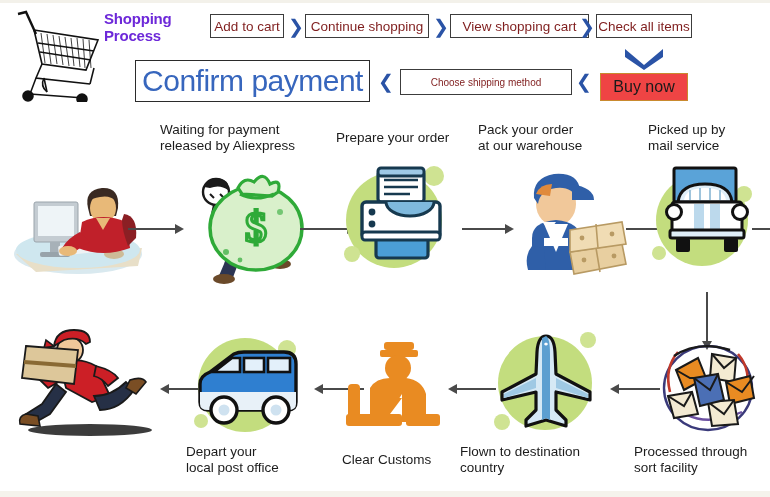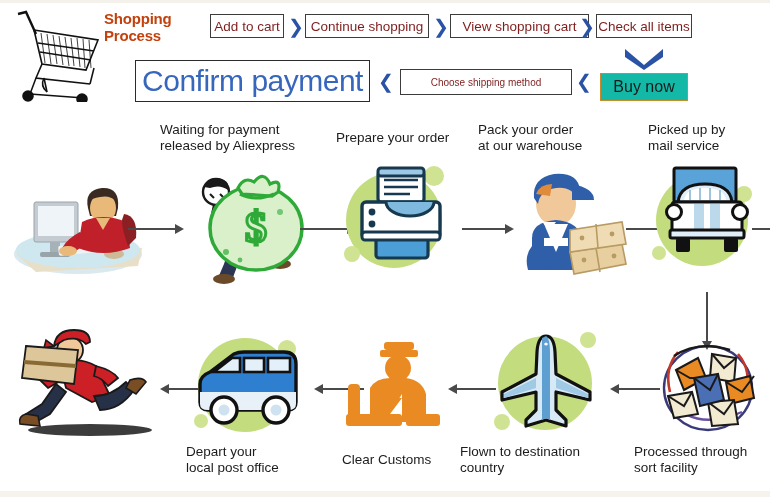--- a/index.html
+++ b/index.html
@@ -13,21 +13,21 @@
   #root{position:relative;width:770px;height:497px;background:#fff;}
 
   
   .edge-top{position:absolute;left:0;top:0;width:770px;height:3px;background:#f3f1ea;}
   .edge-bottom{position:absolute;left:0;bottom:0;width:770px;height:6px;background:#f5f3ec;}
 
   
   .cart-logo{position:absolute;left:14px;top:6px;width:86px;height:96px;}
   .proc-title{
     position:absolute;left:104px;top:10px;width:92px;
-    font-size:15px;font-weight:bold;color:#c2410c;line-height:17px;
+    font-size:15px;font-weight:bold;color:#6d28d9;line-height:17px;
     letter-spacing:-0.2px;
   }
   .chip{
     position:absolute;box-sizing:border-box;
     border:1.5px solid #3c3c3c;background:#fff;
     color:#7f1d1d;font-size:13.5px;
     display:flex;align-items:center;justify-content:center;
     height:24px;padding:7px 5px;white-space:nowrap;
     font-family:"Liberation Sans", sans-serif;
   }
@@ -36,21 +36,21 @@
     line-height:1;font-family:"DejaVu Sans", sans-serif;
   }
   .confirm-box{
     position:absolute;left:135px;top:60px;width:235px;height:42px;
     box-sizing:border-box;border:1.5px solid #2b2b2b;background:#fff;
     display:flex;align-items:center;justify-content:center;
     color:#3766bd;font-size:30px;letter-spacing:-0.5px;
   }
   .buy-now{
     position:absolute;left:600px;top:73px;width:88px;height:28px;
-    box-sizing:border-box;border:1.5px solid #c98a2e;background:#14b8a6;
+    box-sizing:border-box;border:1.5px solid #c98a2e;background:#ef4444;
     display:flex;align-items:center;justify-content:center;
     color:#1a1a1a;font-size:16px;
   }
   .down-chev{position:absolute;left:623px;top:46px;width:42px;height:24px;}
 
   
   .lbl{
     position:absolute;color:#1c1c1c;font-size:13.5px;line-height:15.5px;
     text-align:left;white-space:pre-line;
   }

